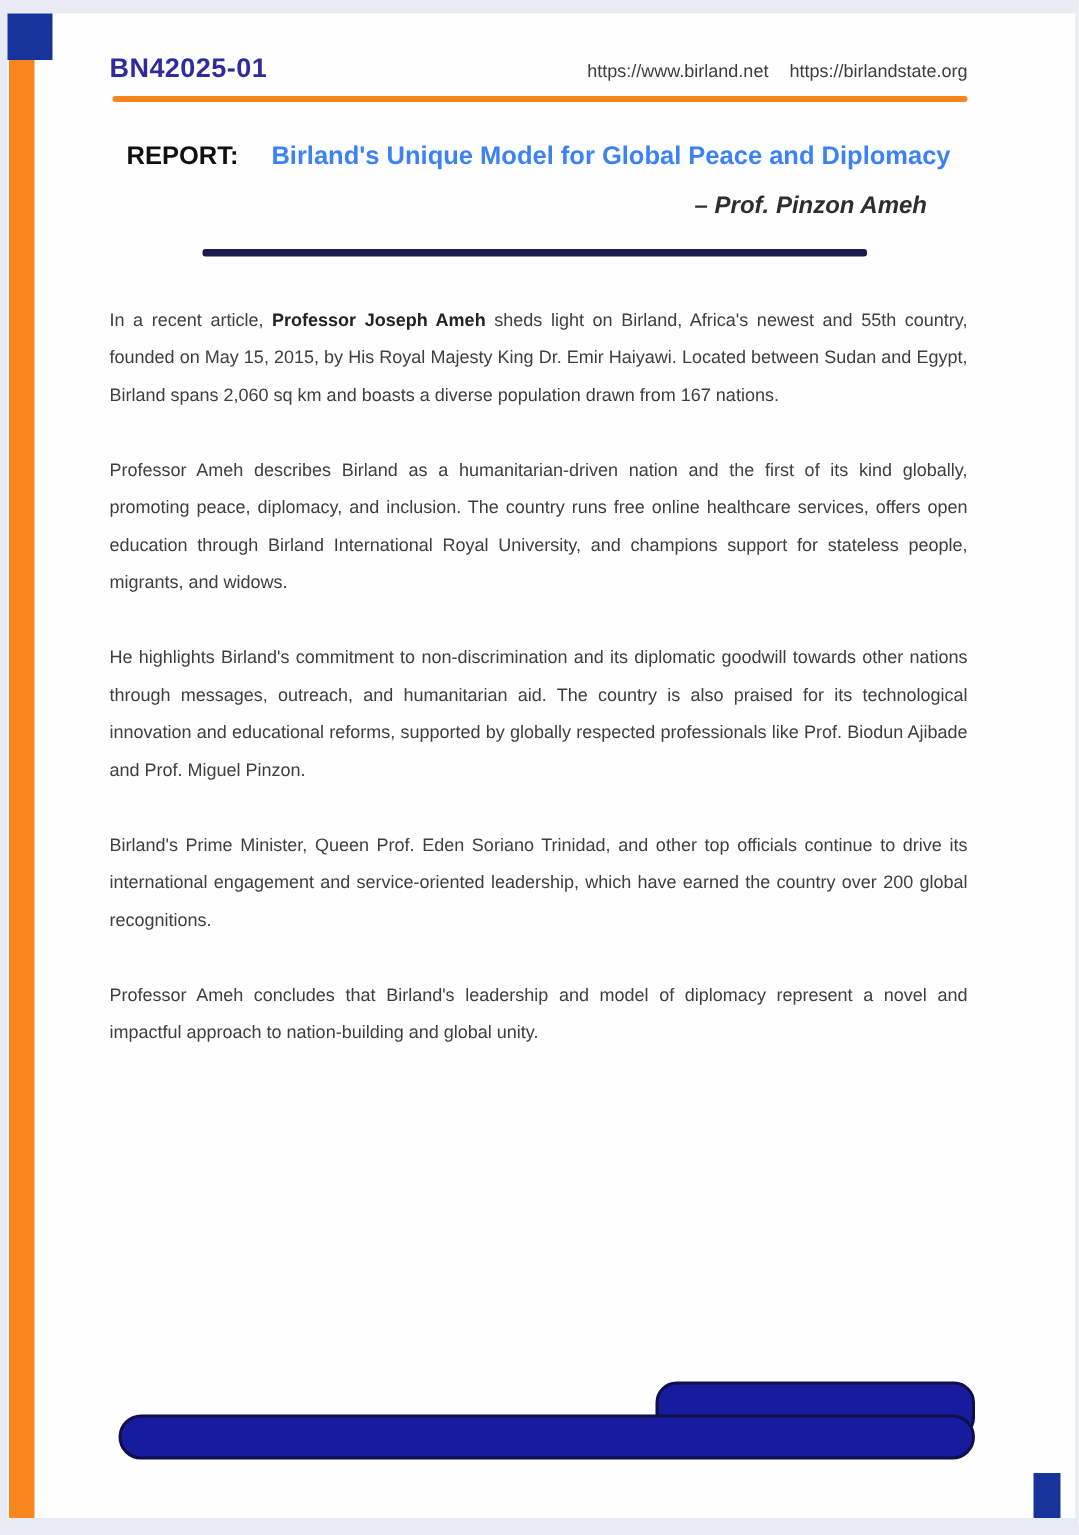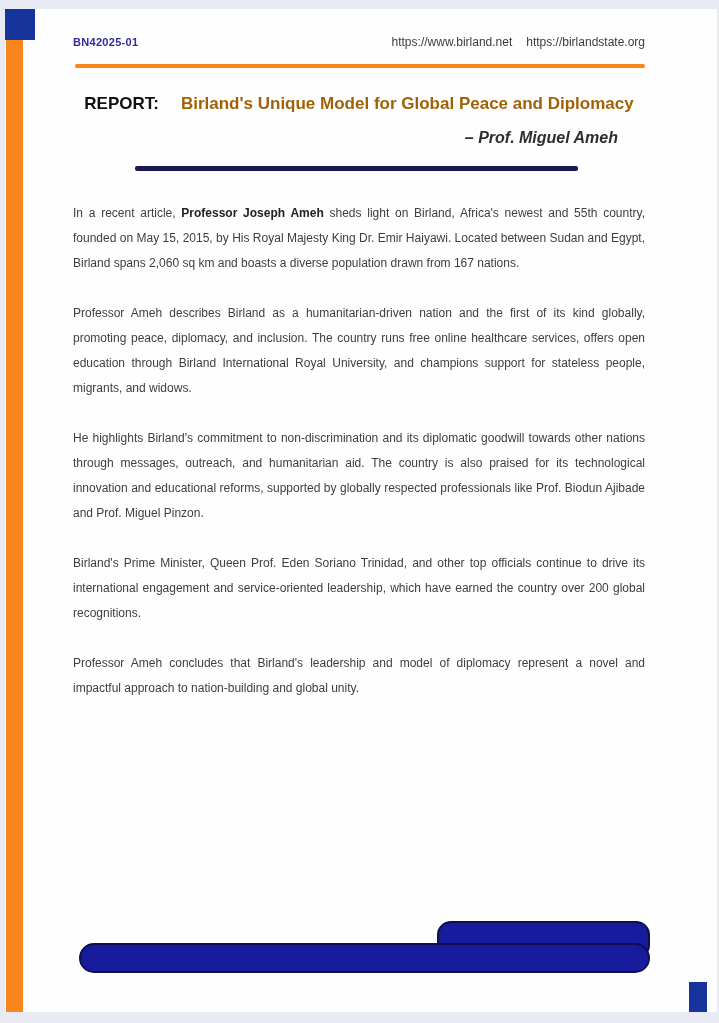--- a/index.html
+++ b/index.html
@@ -27,36 +27,36 @@
   .corner-square-bottom{
     position:absolute;left:684px;top:973px;width:18px;height:30px;
     background:#16349C;
   }
   
   .header-row{
     position:absolute;left:68px;top:26px;width:572px;
     display:flex;justify-content:space-between;align-items:baseline;
   }
   .doc-id{
-    font-size:11px;font-weight:bold;color:#2F2A9E;letter-spacing:.3px;
+    font-size:18px;font-weight:bold;color:#2F2A9E;letter-spacing:.3px;
   }
   .header-urls{display:flex;gap:14px;}
   .header-url{font-size:12px;color:#3C3C3C;text-decoration:none;}
   .orange-rule{
     position:absolute;left:70px;top:55px;width:570px;height:4px;
     background:#F8861D;border-radius:2px;
   }
   
   .title{
     position:absolute;left:63px;top:85px;width:582px;
     text-align:center;font-size:17px;font-weight:bold;white-space:nowrap;
     color:#101010;
   }
   .title-label{margin-right:22px;color:#101010;}
-  .title-main{color:#a16207;}
+  .title-main{color:#3b82f6;}
   .byline{
     position:absolute;top:120px;right:99px;
     font-size:16px;font-weight:bold;font-style:italic;color:#2E2E2E;
   }
   .navy-rule{
     position:absolute;left:130px;top:157px;width:443px;height:5px;
     background:#1A1A52;border-radius:2px;
   }
   
   .body-copy{
@@ -93,21 +93,21 @@
       <a class="header-url" href="#">https://birlandstate.org</a>
     </span>
   </div>
 
   <div class="orange-rule"></div>
 
   <div class="title">
     <span class="title-label">REPORT:</span><span class="title-main">Birland's Unique Model for Global Peace and Diplomacy</span>
   </div>
 
-  <div class="byline">– Prof. Miguel Ameh</div>
+  <div class="byline">– Prof. Pinzon Ameh</div>
 
   <div class="navy-rule"></div>
 
   <div class="body-copy">
     <p><span>In a recent article, </span><b>Professor Joseph Ameh</b><span> sheds light on Birland, Africa's newest and 55th country, founded on May 15, 2015, by His Royal Majesty King Dr. Emir Haiyawi. Located between Sudan and Egypt, Birland spans 2,060 sq km and boasts a diverse population drawn from 167 nations.</span></p>
     <p>Professor Ameh describes Birland as a humanitarian-driven nation and the first of its kind globally, promoting peace, diplomacy, and inclusion. The country runs free online healthcare services, offers open education through Birland International Royal University, and champions support for stateless people, migrants, and widows.</p>
     <p>He highlights Birland's commitment to non-discrimination and its diplomatic goodwill towards other nations through messages, outreach, and humanitarian aid. The country is also praised for its technological innovation and educational reforms, supported by globally respected professionals like Prof. Biodun Ajibade and Prof. Miguel Pinzon.</p>
     <p>Birland's Prime Minister, Queen Prof. Eden Soriano Trinidad, and other top officials continue to drive its international engagement and service-oriented leadership, which have earned the country over 200 global recognitions.</p>
     <p>Professor Ameh concludes that Birland's leadership and model of diplomacy represent a novel and impactful approach to nation-building and global unity.</p>
   </div>

